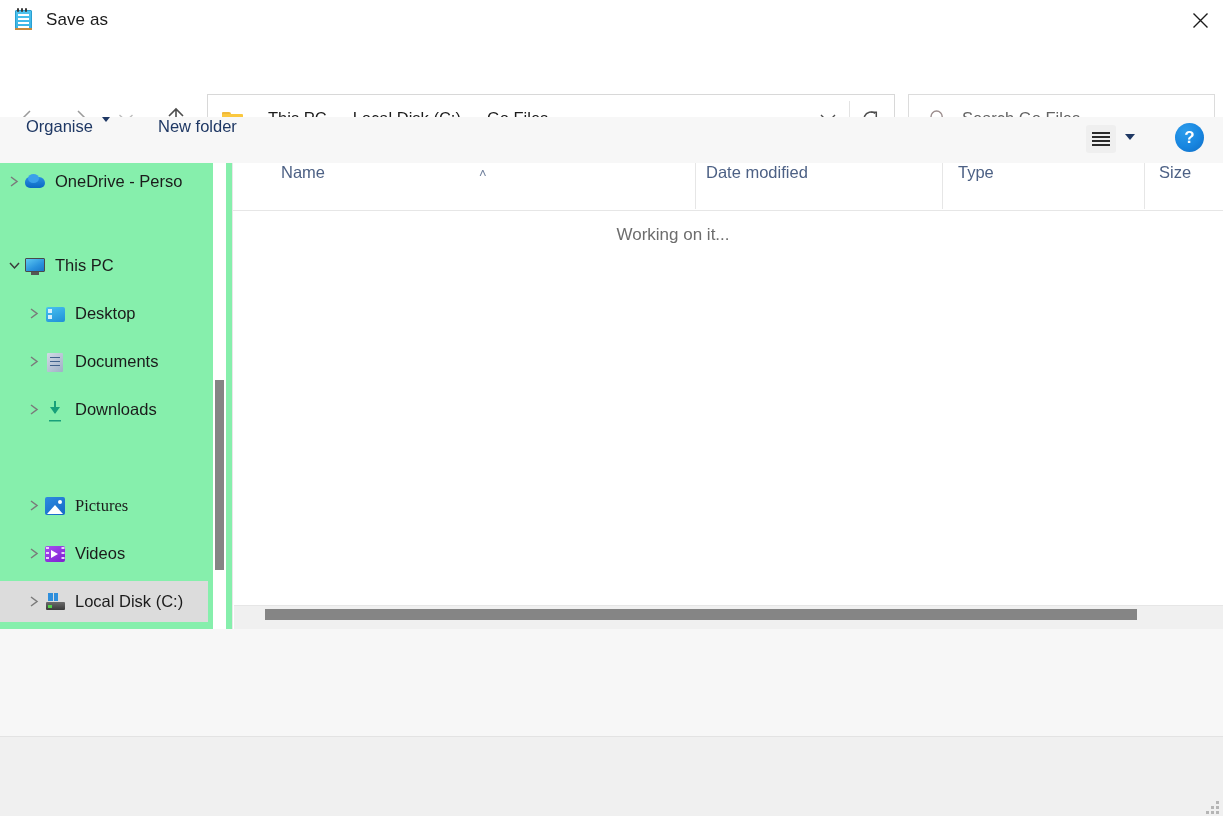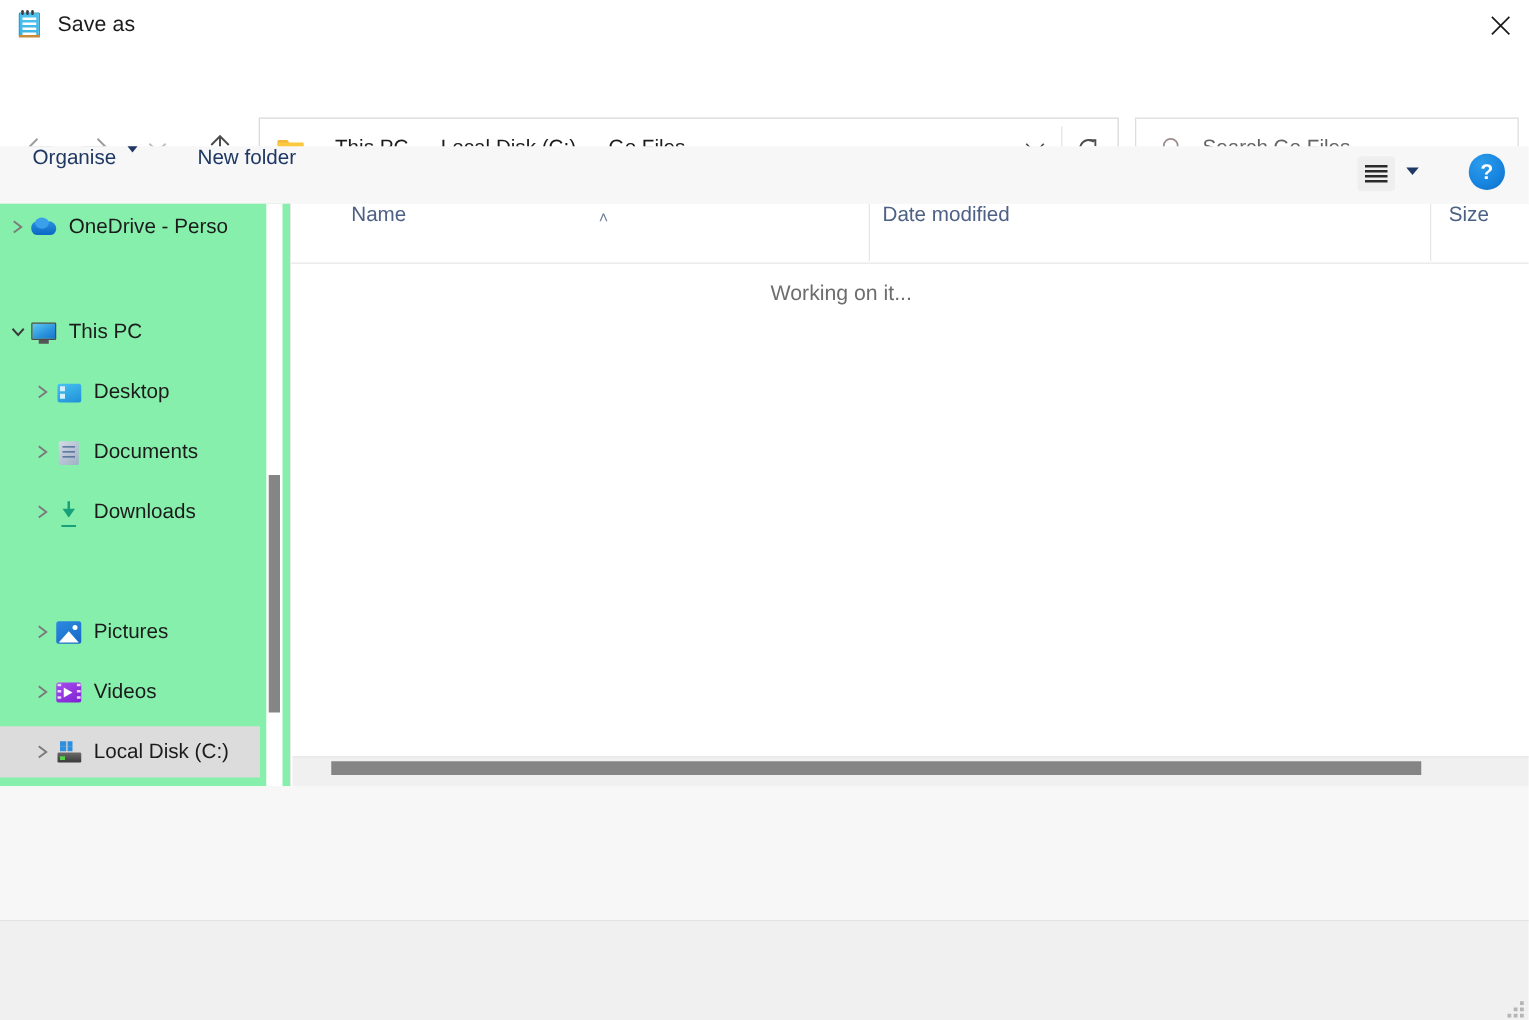--- a/index.html
+++ b/index.html
@@ -483,21 +483,21 @@
           <path d="M2 2 L8 6.5 L2 11" stroke="#7a7a7a" stroke-width="1.5" fill="none"></path>
         </svg>
     </div>
     <div class="tree-ico ico-downloads">
         <span class="dl-arrow"></span>
       </div>
     <span class="tree-lbl">Downloads</span>
   </div>
 
 
-  <div class="tree-row" style="top:322px;padding-left:24px;">
+  <div class="tree-row" style="top:322px;padding-left:24px;font-family:Liberation Serif, serif;">
     <div class="tree-exp">
       <svg width="11" height="13" viewBox="0 0 11 13">
           <path d="M2 2 L8 6.5 L2 11" stroke="#7a7a7a" stroke-width="1.5" fill="none"></path>
         </svg>
     </div>
     <div class="tree-ico ico-pictures">
         <span class="pic-mtn"></span>
         <span class="pic-sun"></span>
       </div>
     <span class="tree-lbl">Pictures</span>
@@ -539,20 +539,23 @@
 
 <div class="filelist">
   <div class="col-header">
     <div class="col" id="col-name">
       <span>Name</span>
       <span class="sort-caret">˄</span>
     </div>
     <div class="col" id="col-date">
       <span>Date modified</span>
     </div>
+    <div class="col" id="col-type">
+      <span>Type</span>
+    </div>
     <div class="col" id="col-size">
       <span>Size</span>
     </div>
   </div>
   <div class="listmsg">
     <span>Working on it...</span>
   </div>
 </div>
 
 <div class="sb-horiz-track"></div>

